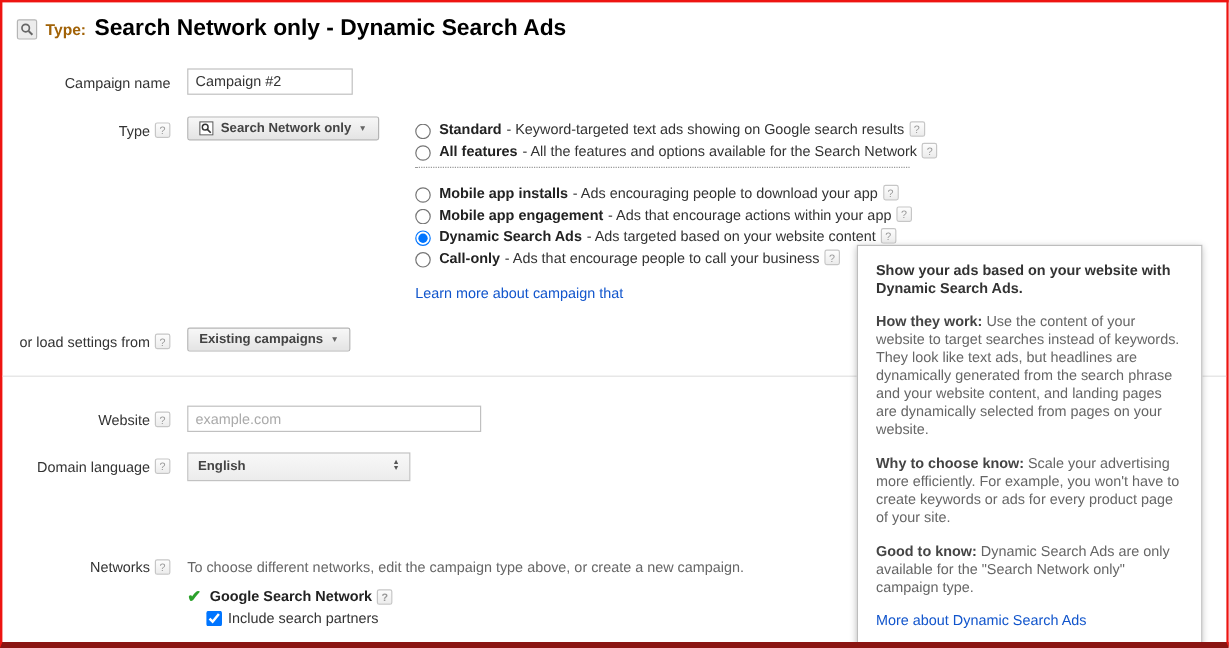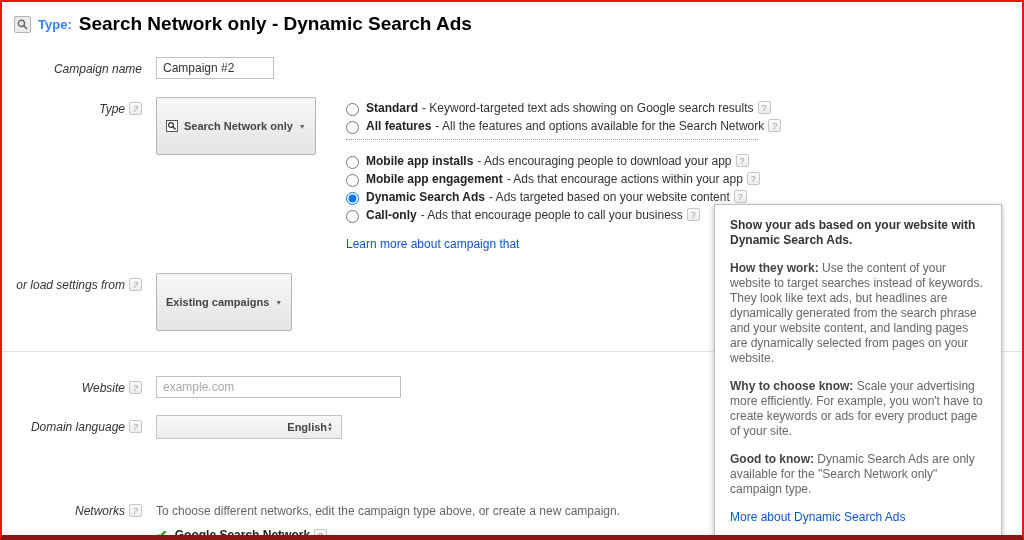--- a/index.html
+++ b/index.html
@@ -9,39 +9,39 @@
     background:#fff;
     border:2px solid #ee1411; border-bottom:5px solid #8b1512;
     font-family:"Liberation Sans", sans-serif; font-size:12px; color:#333;
   }
   
   .header { display:flex; align-items:center; gap:7px; padding:11px 10px 6px 12px; }
   .hdr-icon {
     width:17px; height:17px; border:1px solid #b5b5b5; background:#ececec;
     display:inline-flex; align-items:center; justify-content:center; border-radius:2px;
   }
-  .hdr-prefix { font-weight:bold; font-size:13px; color:#3b82f6; }
+  .hdr-prefix { font-weight:bold; font-size:13px; color:#a16207; }
   .hdr-title  { font-weight:bold; font-size:19px; color:#000; }
 
   
   .row { display:flex; align-items:flex-start; }
-  .label-col { width:154px; text-align:right; padding-right:14px; padding-top:5px; color:#333; white-space:nowrap;font-style:italic; }
+  .label-col { width:154px; text-align:right; padding-right:14px; padding-top:5px; color:#333; white-space:nowrap; }
   .help {
     display:inline-block; width:13px; height:13px; line-height:12px; text-align:center;
     font-size:9px; color:#999; background:linear-gradient(#fdfdfd,#ececec);
     border:1px solid #c6c6c6; border-radius:2px; vertical-align:1px; margin-left:4px; cursor:pointer;
   }
   .txt-input {
     height:22px; border:1px solid #c0c0c0; padding:2px 6px; font-size:12px;
     font-family:"Liberation Sans", sans-serif; color:#333;
   }
   .txt-input::placeholder { color:#aaa; }
 
   .gwt-btn {
-    display:inline-flex; align-items:center; gap:6px; padding:22px 9px;
+    display:inline-flex; align-items:center; gap:6px; padding:3px 9px;
     background:linear-gradient(#f7f7f7,#e4e4e4); border:1px solid #b4b4b4; border-radius:2px;
     font-weight:bold; font-size:11px; color:#444; cursor:pointer;
     font-family:"Liberation Sans", sans-serif;
   }
   .caret { font-size:7px; color:#666; }
 
   .form { margin-top:16px; }
   .row-campaign { margin-bottom:18px; }
   .type-ctl-col { width:190px; }
 
@@ -53,21 +53,21 @@
   .opt-desc { color:#333; }
   .dotted-sep { border-bottom:1px dotted #999; width:412px; margin:5px 0 14px 0; }
   .learn-link { display:inline-block; margin-top:11px; color:#1155cc; text-decoration:none; cursor:pointer; }
 
   .row-load { margin-top:22px; }
 
   .divider { border-top:1px solid #e2e2e2; margin:20px 0 24px 0; }
 
   .row-domain { margin-top:17px; }
   .sel-box {
-    width:186px; display:flex; justify-content:flex-end; align-items:center;
+    width:186px; display:flex; justify-content:space-between; align-items:center;
     padding:5px 8px; background:linear-gradient(#f8f8f8,#ececec);
     border:1px solid #c2c2c2; font-weight:bold; font-size:11px; color:#444; cursor:pointer;
   }
   .sel-arrows { display:flex; flex-direction:column; line-height:5px; font-size:6px; color:#555; text-align:center; }
 
   .row-networks { margin-top:60px; }
   .networks-note { padding-top:5px; color:#666; }
   .gsn-row { margin-top:9px; display:flex; align-items:center; font-weight:bold; color:#222; }
   .check-glyph { color:#2ba12b; font-size:14px; margin-right:7px; font-weight:bold; }
   .partners-row { margin-top:3px; margin-left:16px; display:flex; align-items:center; color:#333; }
@@ -97,21 +97,21 @@
         </svg>
     </span>
     <span class="hdr-prefix">Type:</span>
     <span class="hdr-title">Search Network only - Dynamic Search Ads</span>
   </div>
 
   <div class="form">
 
     <div class="row row-campaign">
       <div class="label-col">Campaign name</div>
-      <input class="txt-input" style="width: 118px;" type="text" value="Campaign #2">
+      <input class="txt-input" style="width: 138px;" type="text" value="Campaign #2">
     </div>
 
     <div class="row">
       <div class="label-col">
         <span>Type</span><span class="help">?</span>
       </div>
       <div class="type-ctl-col">
         <button class="gwt-btn">
           <svg width="12" height="12" viewBox="0 0 12 12">
               <rect x="0.5" y="0.5" width="11" height="11" fill="#fff" stroke="#555"></rect>

